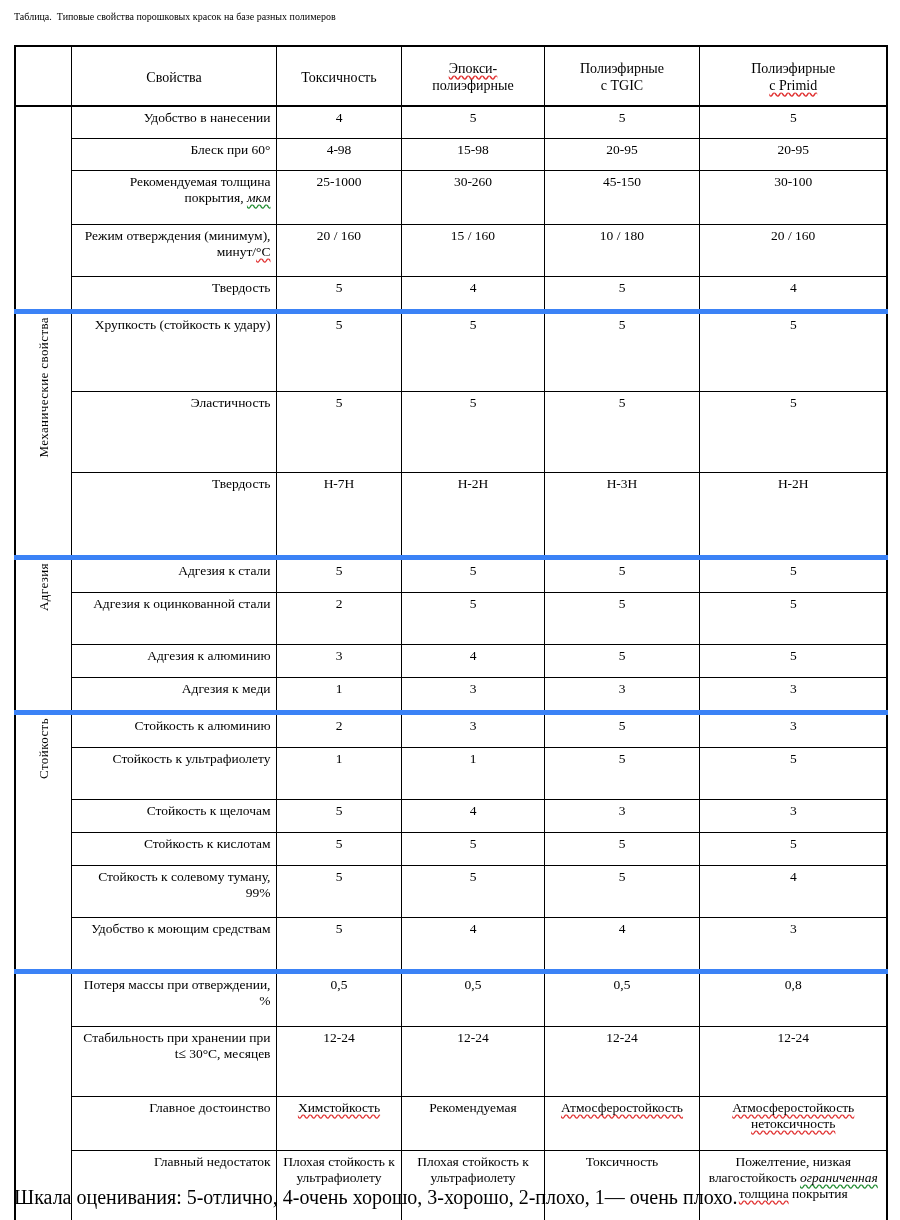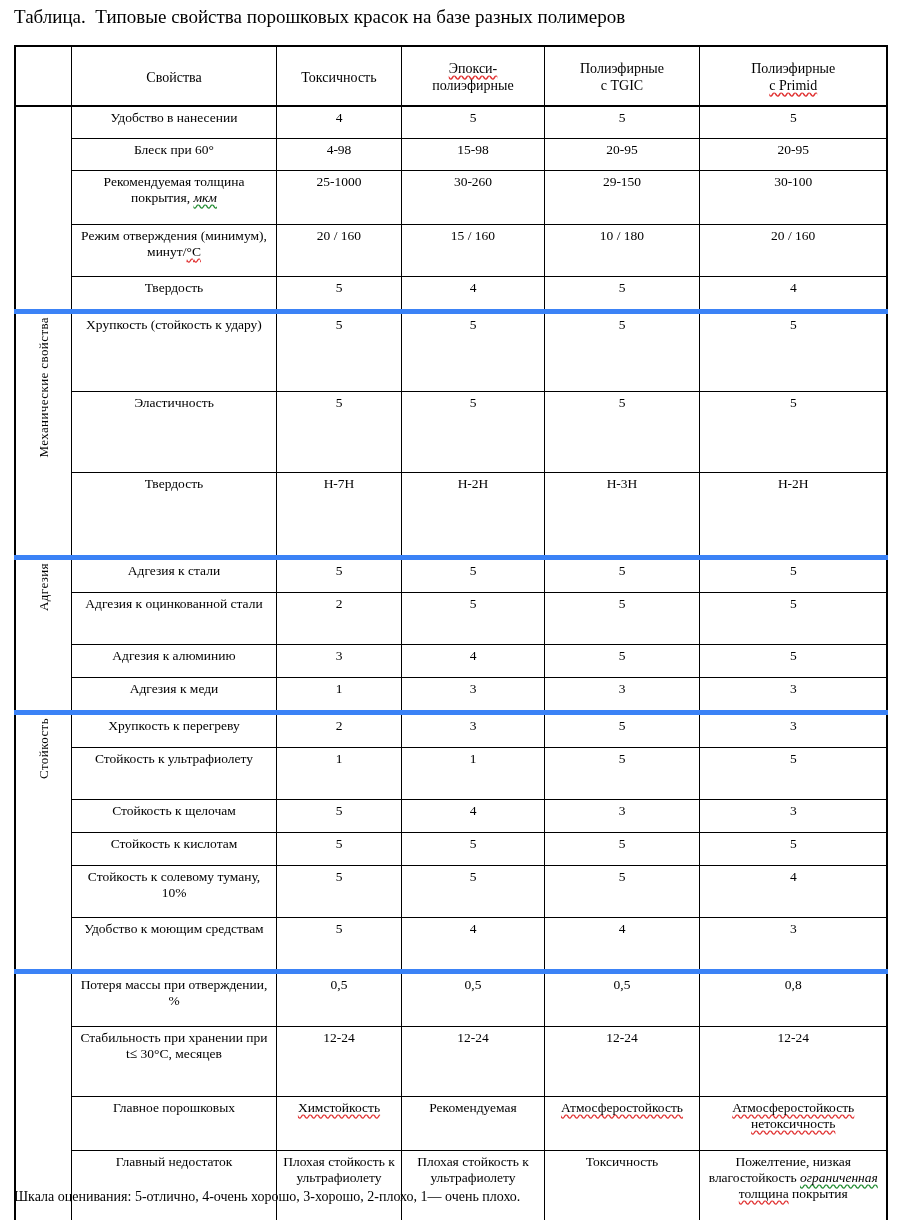--- a/index.html
+++ b/index.html
@@ -15,21 +15,21 @@
     color: #000000;
     overflow: hidden;
   }
 
   
   .doc-title {
     position: absolute;
     left: 14px;
     top: 8px;
     width: 872px;
-    font-size: 19px;
+    font-size: 10px;
     line-height: 18px;
     white-space: pre;
   }
 
   
   .tbl-wrap {
     position: absolute;
     left: 14px;
     top: 45px;
     width: 872px;
@@ -62,21 +62,21 @@
     border-left: 2px solid #000;
   }
   td.group-cell .vert {
     writing-mode: vertical-rl;
     transform: rotate(180deg);
     display: inline-block;
     font-size: 13px;
     letter-spacing: 0.4px;
     white-space: nowrap;
   }
-  td.prop { text-align: center; margin-left: 38px; }
+  td.prop { text-align: right; margin-left: 38px; }
   td.val  { text-align: center; padding-top: 3px; }
 
   
   tr.hdr td {
     text-align: center;
     vertical-align: middle;
     height: 52px;
     padding-top: 4px;
     font-size: 14px;
     line-height: 17px;
@@ -99,21 +99,21 @@
     text-underline-offset: 2px;
     font-style: italic;
   }
 
   
   .scale-note {
     position: absolute;
     left: 14px;
     top: 1188px;
     width: 872px;
-    font-size: 14px;
+    font-size: 20px;
     line-height: 18px;
     white-space: pre;
   }
 </style>
 </head>
 <body>
 
 <div class="doc-title">Таблица.  Типовые свойства порошковых красок на базе разных полимеров</div>
 
 <div class="tbl-wrap">
@@ -160,21 +160,21 @@
     <td class="prop" style="height:26px">Блеск при 60°</td>
     <td class="val">4-98</td>
     <td class="val">15-98</td>
     <td class="val">20-95</td>
     <td class="val">20-95</td>
   </tr>
   <tr>
     <td class="prop" style="height:48px">Рекомендуемая толщина покрытия, <span class="sq-green">мкм</span></td>
     <td class="val">25-1000</td>
     <td class="val">30-260</td>
-    <td class="val">29-150</td>
+    <td class="val">45-150</td>
     <td class="val">30-100</td>
   </tr>
   <tr>
     <td class="prop" style="height:46px">Режим отверждения (минимум), минут/<span class="sq-red">°С</span></td>
     <td class="val">20 / 160</td>
     <td class="val">15 / 160</td>
     <td class="val">10 / 180</td>
     <td class="val">20 / 160</td>
   </tr>
   <tr>
@@ -239,21 +239,21 @@
     <td class="val">1</td>
     <td class="val">3</td>
     <td class="val">3</td>
     <td class="val">3</td>
   </tr>
 
   <tr class="blk-top">
     <td class="group-cell" rowspan="6">
       <span class="vert">Стойкость</span>
     </td>
-    <td class="prop" style="height:27px">Хрупкость к перегреву</td>
+    <td class="prop" style="height:27px">Стойкость к алюминию</td>
     <td class="val">2</td>
     <td class="val">3</td>
     <td class="val">5</td>
     <td class="val">3</td>
   </tr>
   <tr>
     <td class="prop" style="height:46px">Стойкость к ультрафиолету</td>
     <td class="val">1</td>
     <td class="val">1</td>
     <td class="val">5</td>
@@ -267,21 +267,21 @@
     <td class="val">3</td>
   </tr>
   <tr>
     <td class="prop" style="height:27px">Стойкость к кислотам</td>
     <td class="val">5</td>
     <td class="val">5</td>
     <td class="val">5</td>
     <td class="val">5</td>
   </tr>
   <tr>
-    <td class="prop" style="height:46px">Стойкость к солевому туману, 10%</td>
+    <td class="prop" style="height:46px">Стойкость к солевому туману, 99%</td>
     <td class="val">5</td>
     <td class="val">5</td>
     <td class="val">5</td>
     <td class="val">4</td>
   </tr>
   <tr>
     <td class="prop" style="height:46px">Удобство к моющим средствам</td>
     <td class="val">5</td>
     <td class="val">4</td>
     <td class="val">4</td>
@@ -297,21 +297,21 @@
     <td class="val">0,8</td>
   </tr>
   <tr>
     <td class="prop" style="height:64px">Стабильность при хранении при t≤ 30°С, месяцев</td>
     <td class="val">12-24</td>
     <td class="val">12-24</td>
     <td class="val">12-24</td>
     <td class="val">12-24</td>
   </tr>
   <tr>
-    <td class="prop" style="height:48px">Главное порошковых</td>
+    <td class="prop" style="height:48px">Главное достоинство</td>
     <td class="val"><span class="sq-red">Химстойкость</span></td>
     <td class="val">Рекомендуемая</td>
     <td class="val"><span class="sq-red">Атмосферостойкость</span></td>
     <td class="val"><span class="sq-red">Атмосферостойкость</span><br><span class="sq-red">нетоксичность</span></td>
   </tr>
   <tr>
     <td class="prop" style="height:120px">Главный недостаток</td>
     <td class="val">Плохая стойкость к ультрафиолету</td>
     <td class="val">Плохая стойкость к ультрафиолету</td>
     <td class="val">Токсичность</td>

